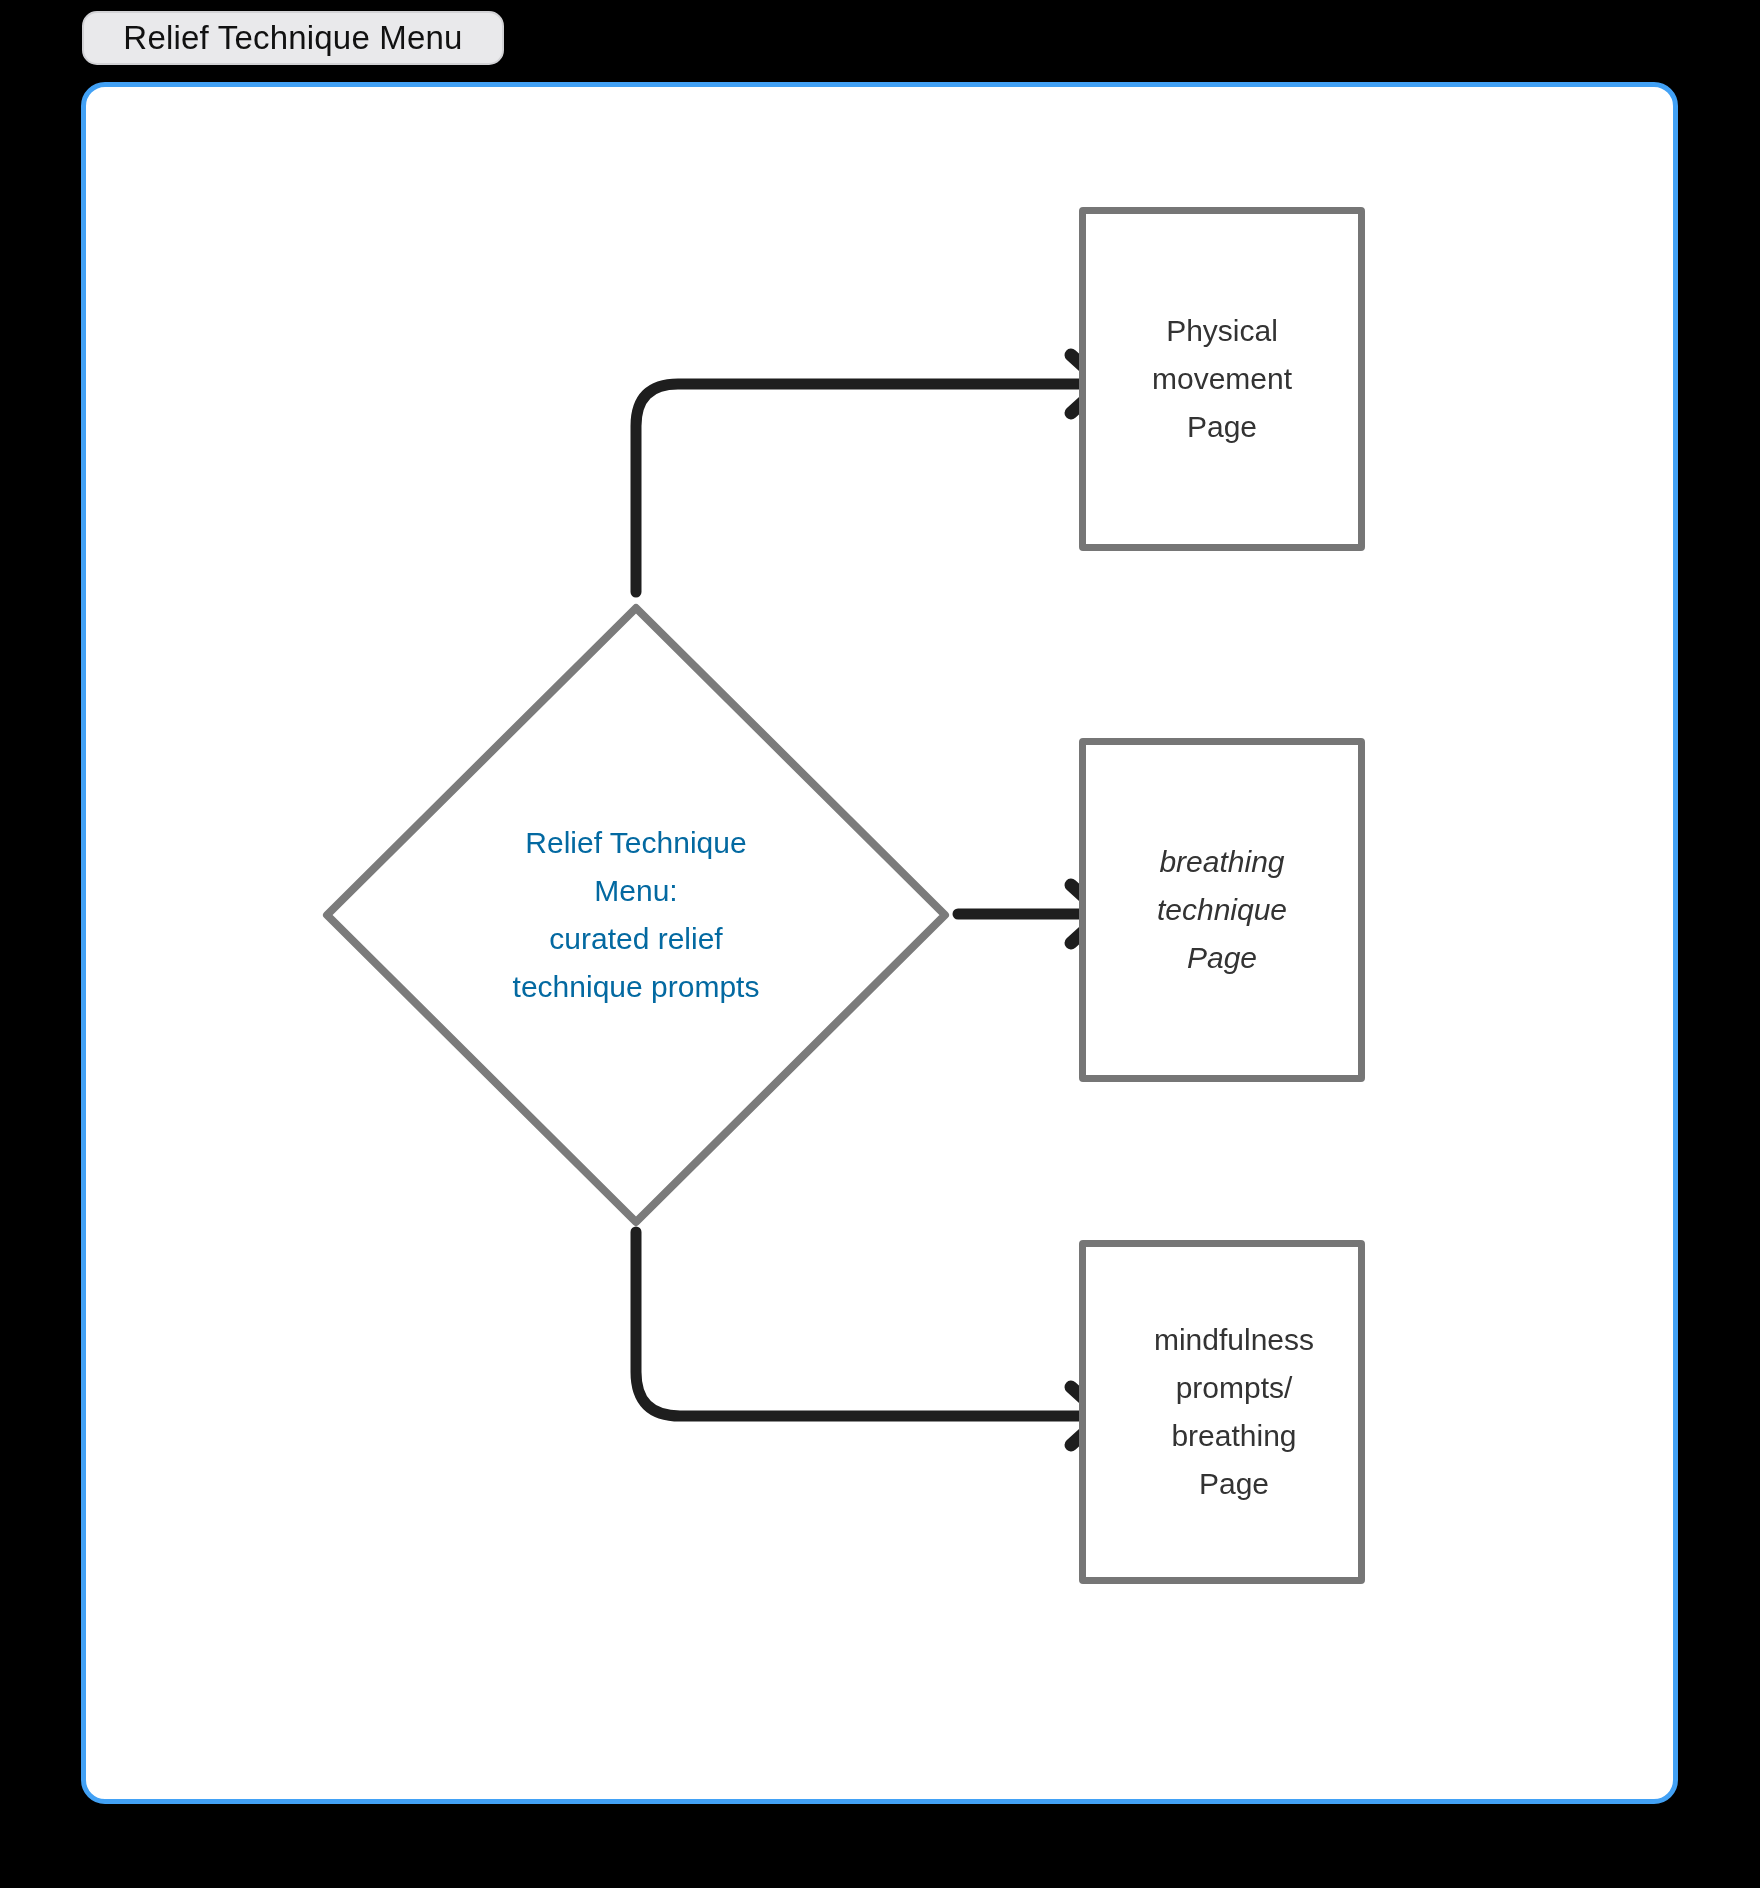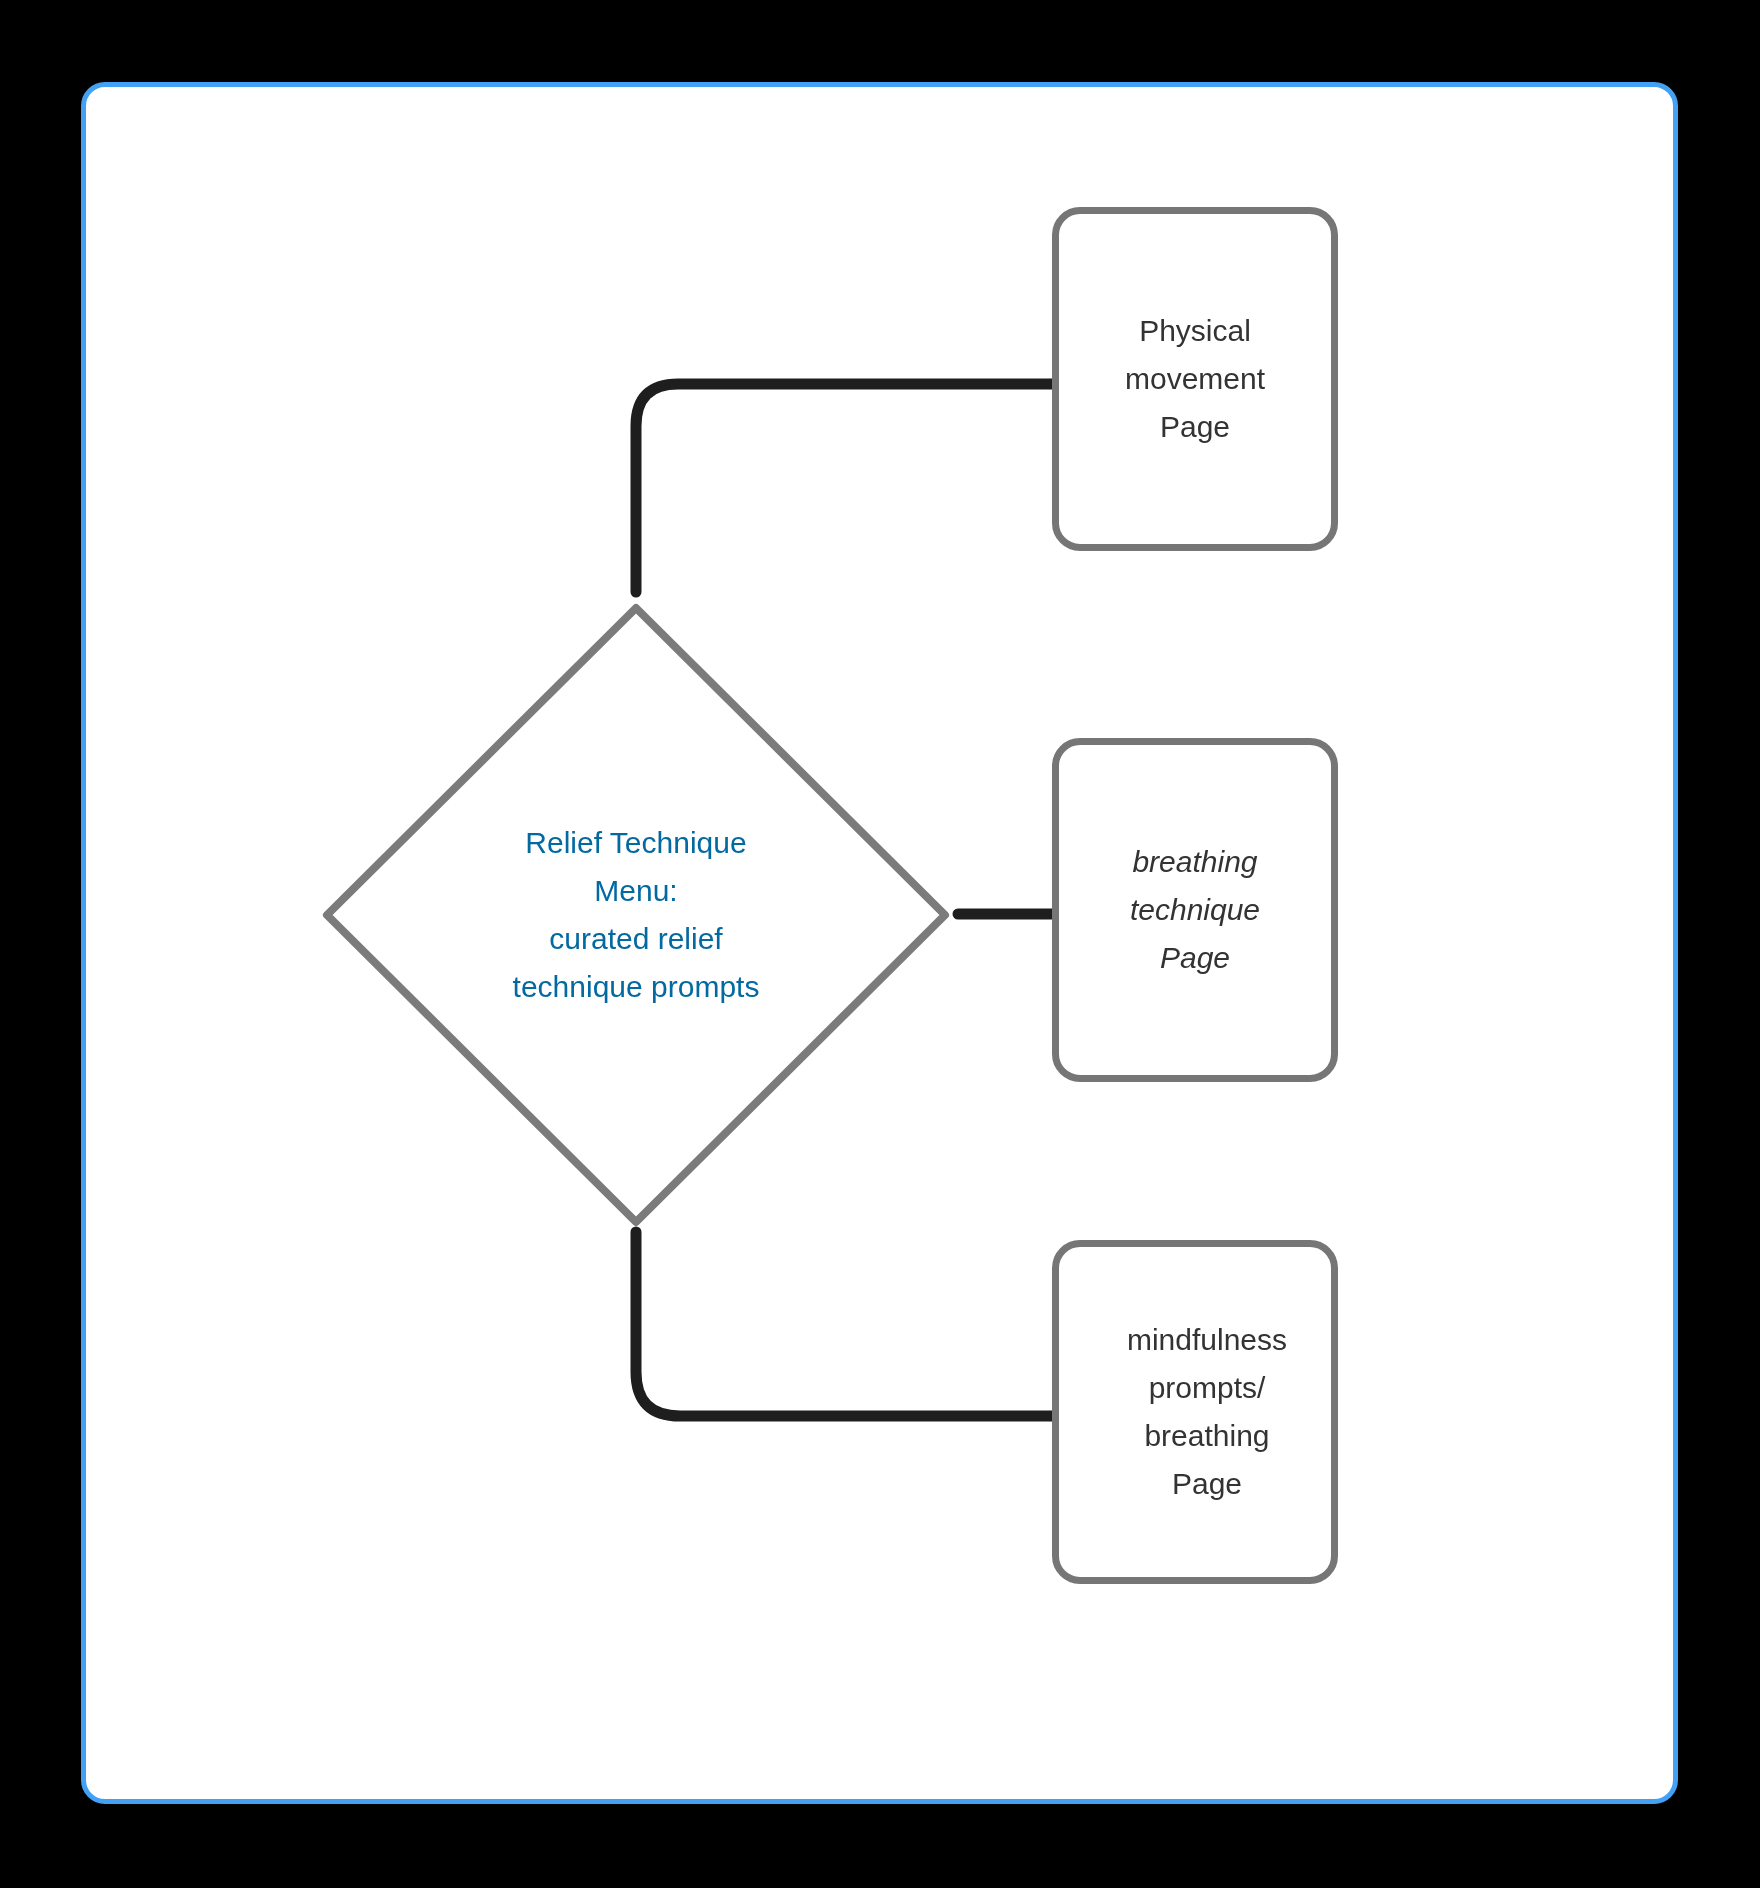--- a/index.html
+++ b/index.html
@@ -87,46 +87,49 @@
     align-items: center;
     justify-content: center;
     text-align: center;
     font-size: 30px;
     line-height: 48px;
     color: #0369a1;
     z-index: 3;
   }
   .node-box {
     position: absolute;
-    left: 1052px;
+    left: 1079px;
     width: 286px;
     height: 344px;
     background: #ffffff;
     border: 7px solid #767676;
-    border-radius: 28px;
+    border-radius: 4px;
     box-sizing: border-box;
     display: flex;
     flex-direction: column;
     align-items: center;
     justify-content: center;
     text-align: center;
     font-size: 30px;
     line-height: 48px;
     color: #333333;
     z-index: 3;
   }
   .node-box.box-1 { top: 207px; }
   .node-box.box-2 { top: 738px; font-style: italic; }
   .node-box.box-3 { top: 1240px; padding-left: 24px; }
 </style>
 </head>
 <body>
 
 <div class="stage">
 
+  <div class="title-tab">
+    <span class="title-text">Relief Technique Menu</span>
+  </div>
 
   <div class="canvas"></div>
 
   <svg class="layer" viewBox="0 0 1760 1888">
     <path class="diamond-shape" d="M 636 608 L 945 915 L 636 1222 L 327 915 Z"></path>
 
     <g>
       <path class="edge-shaft" d="M 636 592 L 636 426 Q 636 384 678 384 L 1090 384"></path>
       <path class="edge-head" d="M 1071 355 L 1103 384 L 1071 413"></path>
     </g>

